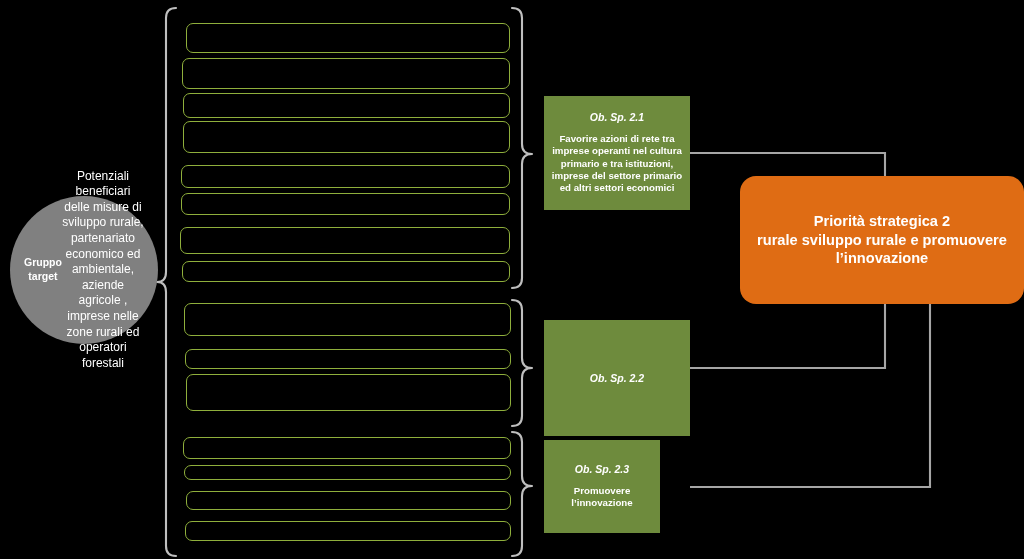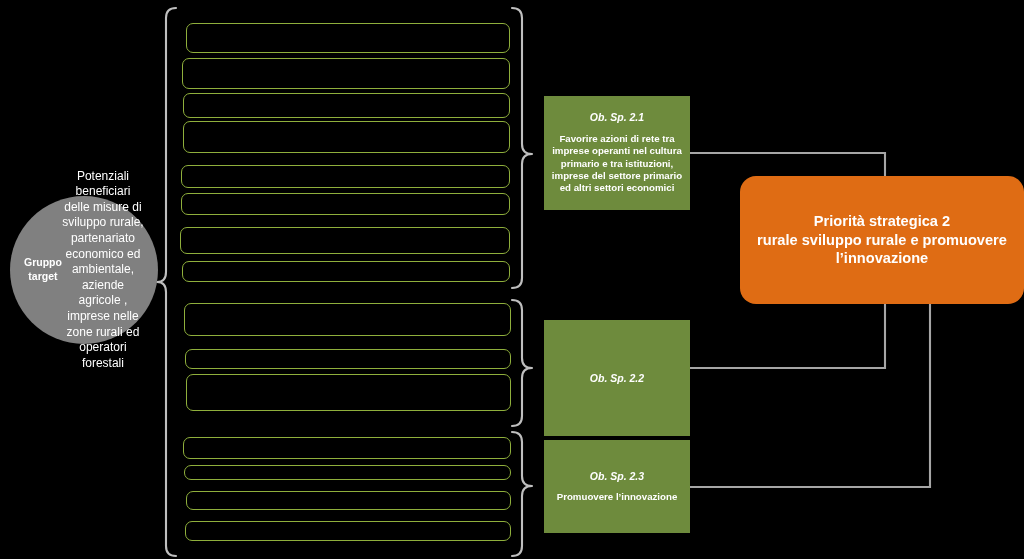--- a/index.html
+++ b/index.html
@@ -183,21 +183,21 @@
     </div>
 
   <div id="objectives-layer">
       <div class="obj-box" style="left: 544px; top: 96px; width: 146px; height: 114px;">
         <div class="obj-code">Ob. Sp. 2.1</div>
         <div class="obj-text">Favorire azioni di rete tra imprese operanti nel cultura primario   e tra istituzioni, imprese del settore primario ed altri settori economici</div>
       </div>
       <div class="obj-box" style="left: 544px; top: 320px; width: 146px; height: 116px;">
         <div class="obj-code">Ob. Sp. 2.2</div>
       </div>
-      <div class="obj-box" style="left: 544px; top: 440px; width: 146px; height: 93px;">
+      <div class="obj-box" style="left: 544px; top: 440px; width: 116px; height: 93px;">
         <div class="obj-code">Ob. Sp. 2.3</div>
         <div class="obj-text">Promuovere l’innovazione</div>
       </div>
     </div>
 
   <div class="priority-box">
     <div class="priority-text">
       <div>Priorità strategica 2</div>
       <div>rurale sviluppo rurale e promuovere</div>
       <div>l’innovazione</div>

